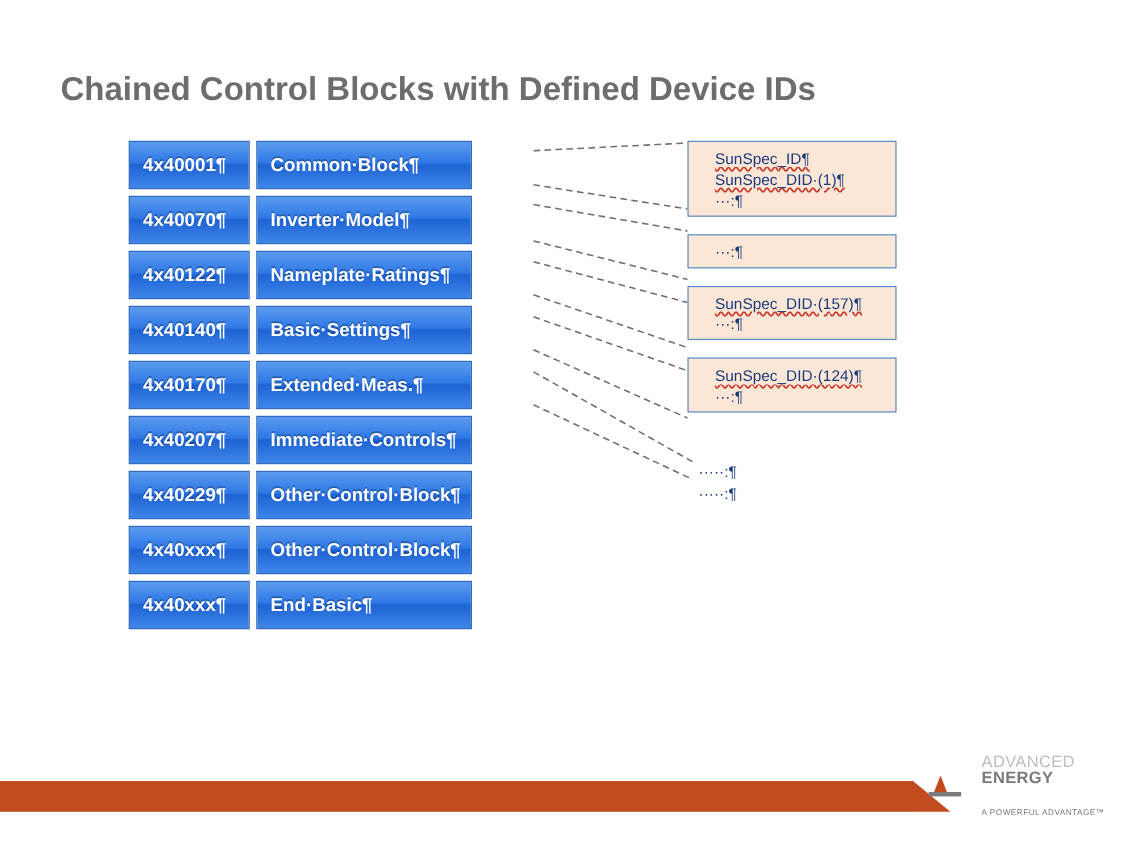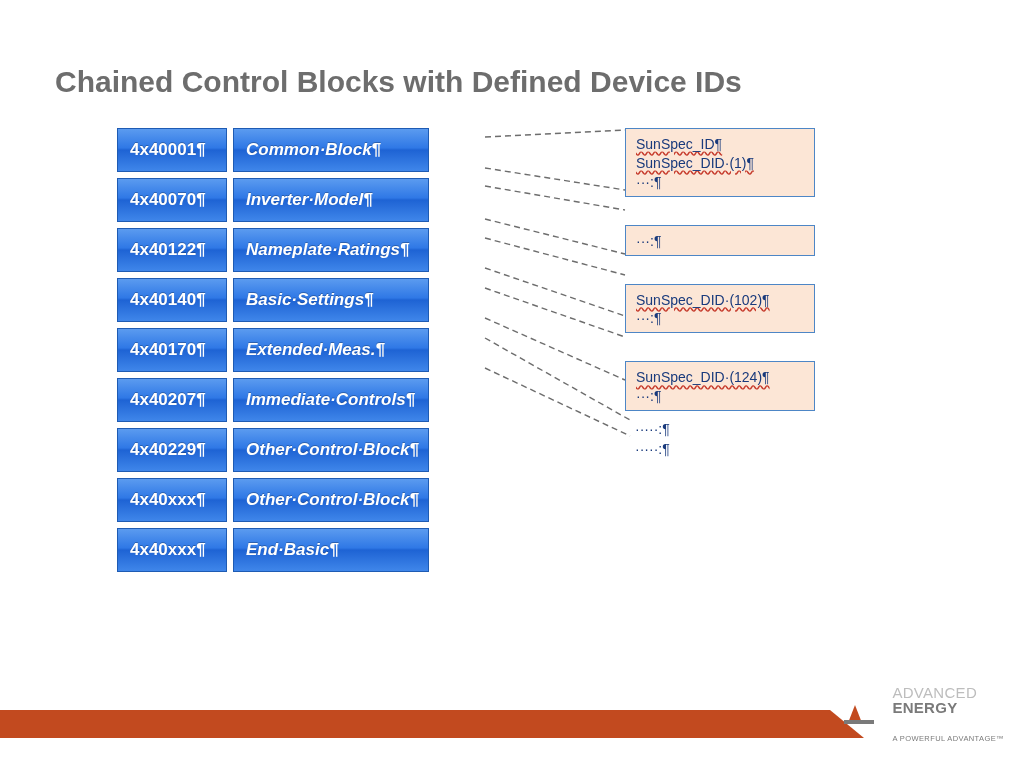--- a/index.html
+++ b/index.html
@@ -26,34 +26,34 @@
     color: #fff;
     font-weight: bold;
     font-size: 17px;
     display: flex;
     align-items: center;
     padding: 15px 12px;
     height: 44px;
     text-shadow: 0 -1px 0 rgba(0,0,0,.25);
   }
   .cell.addr  { width: 110px; }
-  .cell.name  { width: 196px; font-style: italic; }
+  .cell.name  { width: 196px; }
 
   .detail-col {
     position: absolute;
     left: 625px; top: 128px;
     width: 190px;
   }
   .detail-box {
     border: 1.5px solid #4d86c6;
     background: #fce6d6;
     color: #193a7c;
     font-size: 14px;
-    padding: 6px 10px 4px 10px;
-    margin-bottom: 28px;
+    padding: 6px 10px 4px 24px;
+    margin-bottom: 16px;
     line-height: 1.35;
   }
   .detail-box .underline {
     text-decoration: underline;
     text-decoration-color: #c63a2b;
     text-decoration-style: wavy;
     text-underline-offset: 2px;
   }
   .ellipsis-col {
     position: absolute;
@@ -173,21 +173,21 @@
   <div class="detail-col">
     <div class="detail-box">
       <div><span class="underline">SunSpec_ID¶</span></div>
       <div><span class="underline">SunSpec_DID·(1)¶</span></div>
       <div>···:¶</div>
     </div>
     <div class="detail-box">
       <div>···:¶</div>
     </div>
     <div class="detail-box">
-      <div><span class="underline">SunSpec_DID·(102)¶</span></div>
+      <div><span class="underline">SunSpec_DID·(157)¶</span></div>
       <div>···:¶</div>
     </div>
     <div class="detail-box">
       <div><span class="underline">SunSpec_DID·(124)¶</span></div>
       <div>···:¶</div>
     </div>
   </div>
 
   <div class="ellipsis-col">
     <div>·····:¶</div>

